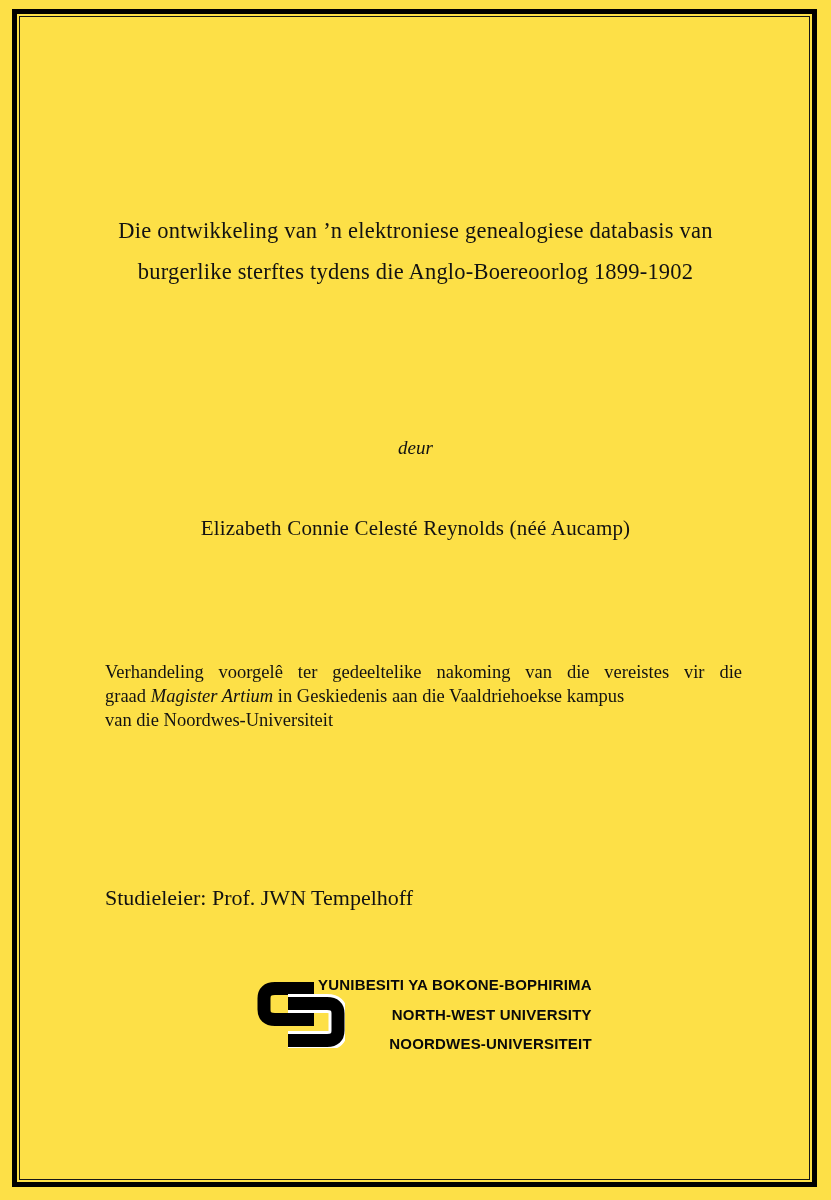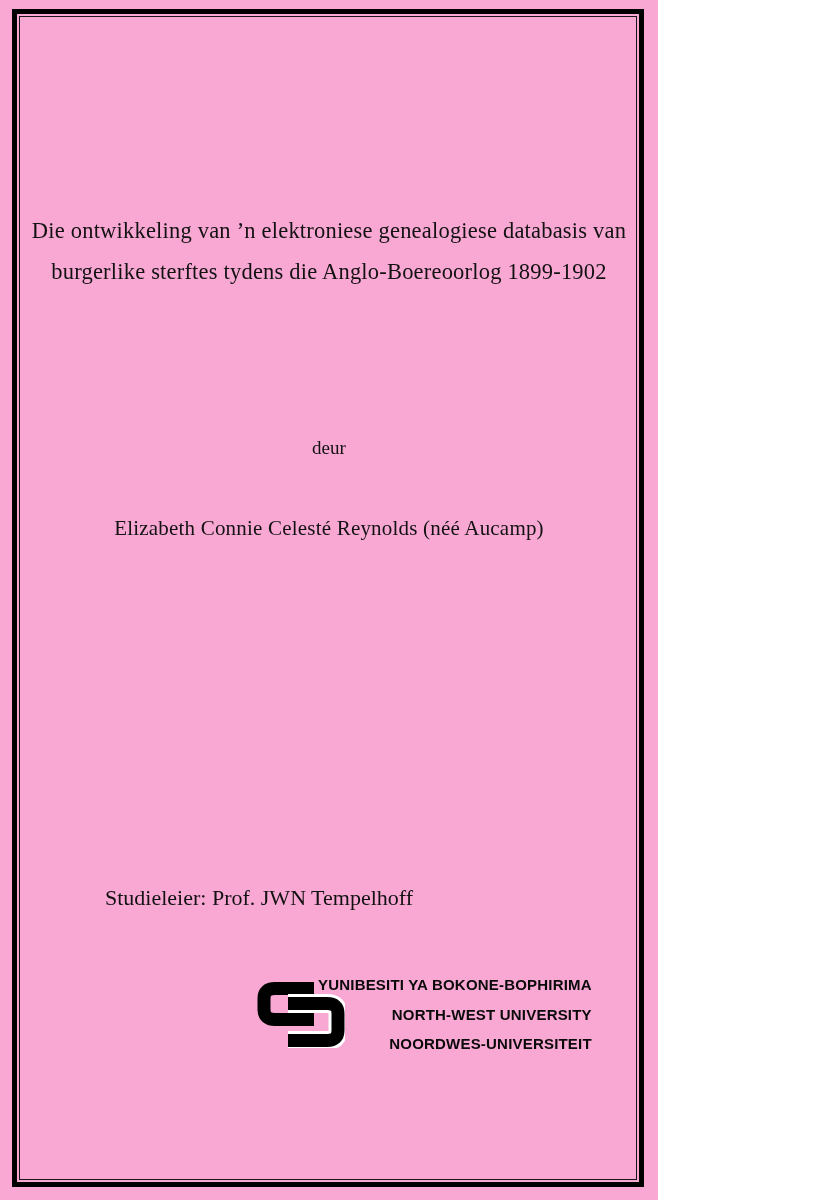--- a/index.html
+++ b/index.html
@@ -1,20 +1,20 @@
 <!DOCTYPE html>
 <html><head>
 <meta charset="utf-8">
 <style>
   * { margin:0; padding:0; box-sizing:border-box; }
   html,body { background:#ffffff; }
   .page {
     position:relative;
-    width:658px; height:1200px;
-    background:#f9a8d4;
+    width:831px; height:1200px;
+    background:#fde047;
     font-family:"Liberation Serif", serif;
     color:#121212;
     overflow:hidden;
   }
   .outer-frame {
     position:absolute;
     left:12px; top:9px; right:14px; bottom:13px;
     border:5px solid #000;
   }
   .inner-frame {
@@ -28,20 +28,21 @@
     text-align:center;
     font-size:22.5px;
     line-height:41px;
     letter-spacing:0.2px;
   }
   .byline-label {
     position:absolute;
     left:0; right:0; top:437px;
     text-align:center;
     font-size:19px;
+    font-style:italic;
   }
   .author-line {
     position:absolute;
     left:0; right:0; top:516px;
     text-align:center;
     font-size:21px;
     letter-spacing:0.2px;
   }
   .declaration {
     position:absolute;
@@ -93,20 +94,25 @@
 
   <div class="title-block">
     <div>Die ontwikkeling van ’n elektroniese genealogiese databasis van</div>
     <div>burgerlike sterftes tydens die Anglo-Boereoorlog 1899-1902</div>
   </div>
 
   <div class="byline-label">deur</div>
 
   <div class="author-line">Elizabeth Connie Celesté Reynolds (néé Aucamp)</div>
 
+  <div class="declaration">
+    <div class="justified">Verhandeling voorgelê ter gedeeltelike nakoming van die vereistes vir die</div>
+    <div><span>graad </span><span class="italic">Magister Artium</span><span> in Geskiedenis aan die Vaaldriehoekse kampus</span></div>
+    <div>van die Noordwes-Universiteit</div>
+  </div>
 
   <div class="supervision">
     <div>Studieleier: Prof. JWN Tempelhoff</div>
   </div>
 
   <div class="logo-mark">
     <svg width="88" height="67" viewBox="0 0 88 66">
 
       <path d="M57 7 H18 Q7 7 7 17 V28 Q7 38 18 38 H57" fill="none" stroke="#000" stroke-width="13" stroke-linecap="butt"></path>
 

